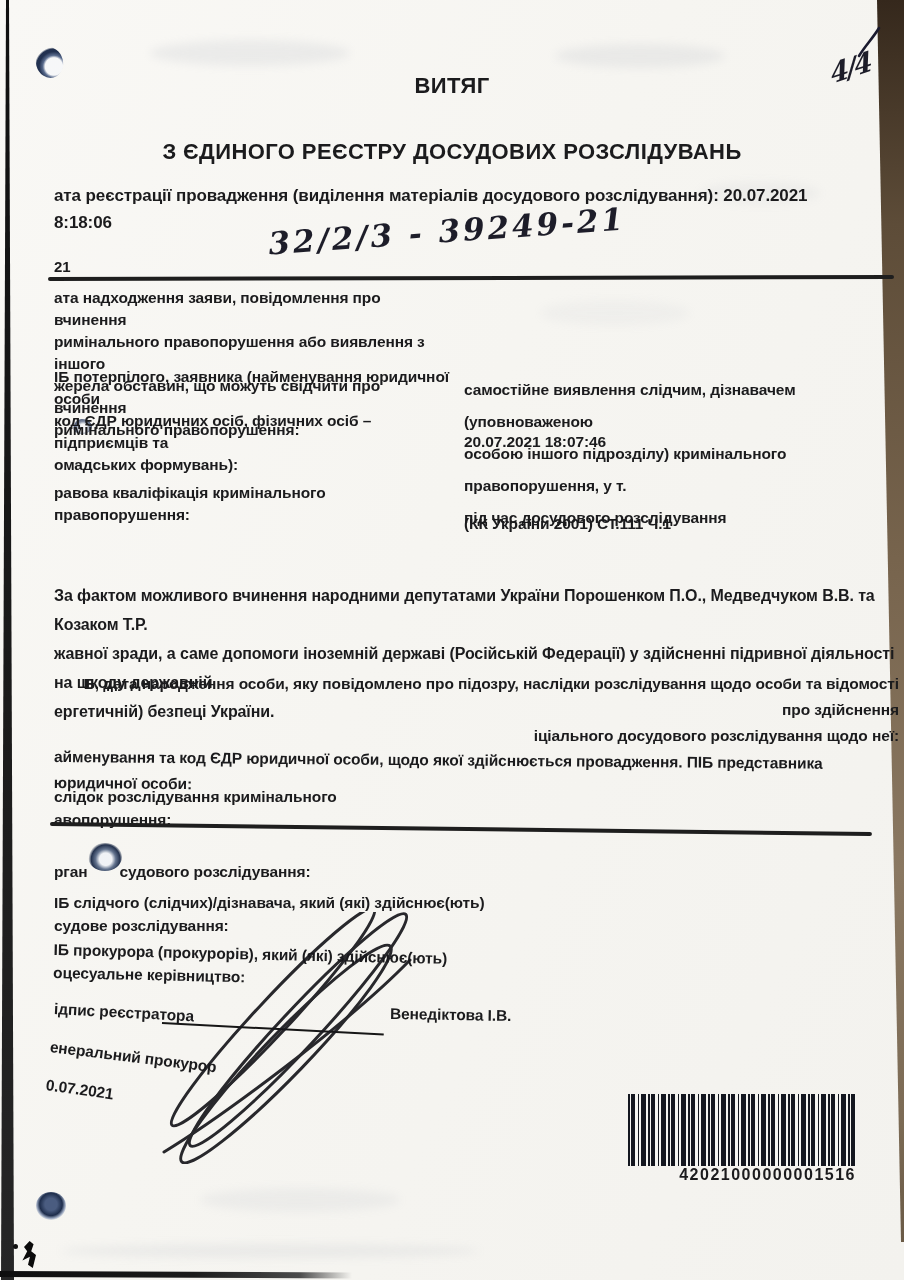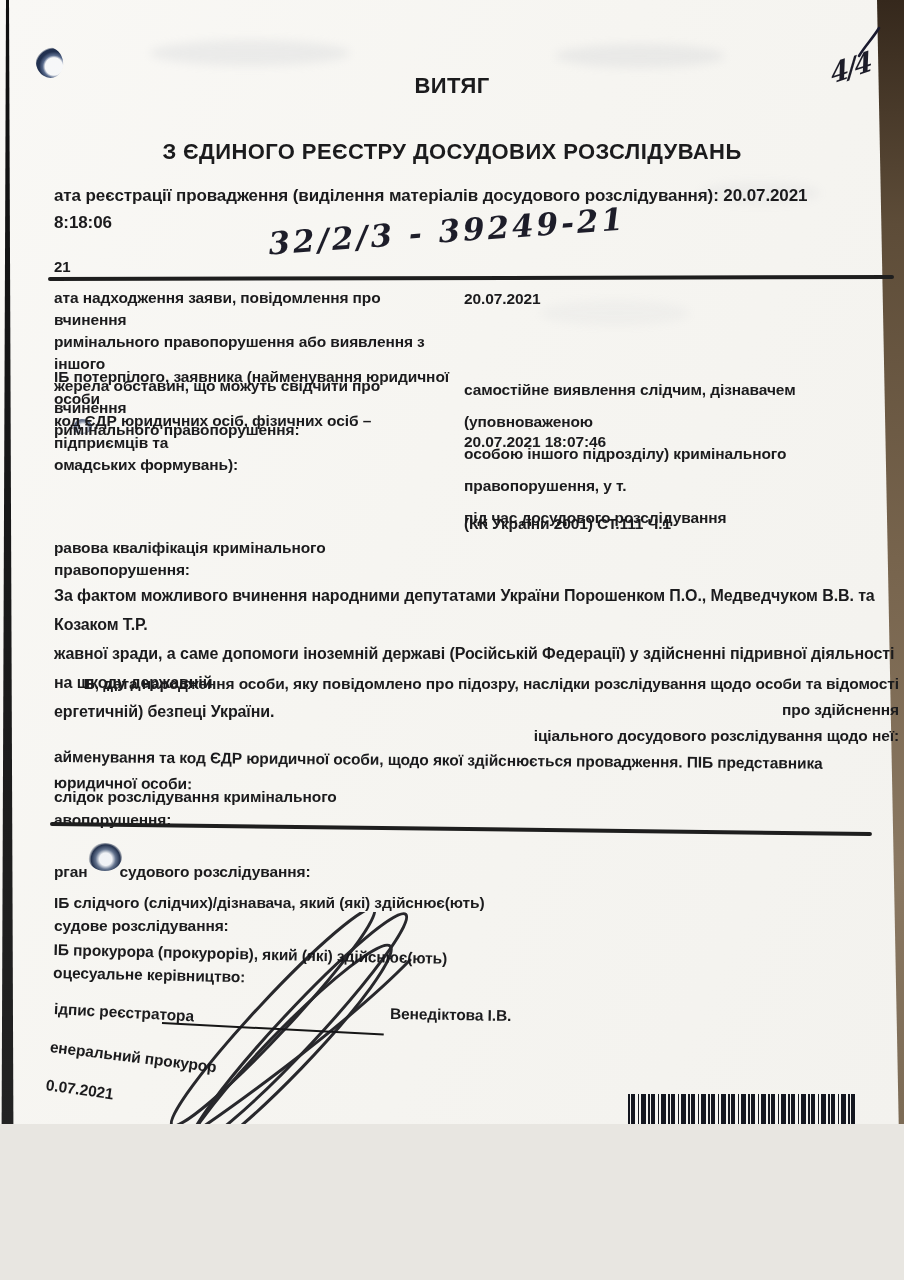--- a/index.html
+++ b/index.html
@@ -1,17 +1,17 @@
 <!DOCTYPE html>
 <html><head>
 <meta charset="utf-8">
 <style>
   html,body{margin:0;padding:0;background:#e8e6e1;}
   .page{
-    position:relative;width:904px;height:1124px;overflow:hidden;
+    position:relative;width:904px;height:1280px;overflow:hidden;
     background:linear-gradient(115deg,#f9f8f5 0%,#f6f5f1 45%,#f3f2ee 100%);
     font-family:"Liberation Sans",sans-serif;color:#1b1b1d;
   }
   
   .edge-left{position:absolute;left:0;top:0;width:16px;height:1280px;
     background:linear-gradient(180deg,#101010,#1c1c1c 60%,#262626);
     clip-path:polygon(6px 0,9px 0,14px 100%,1px 100%);}
   .edge-right{position:absolute;right:0;top:0;width:30px;height:1242px;
     background:linear-gradient(180deg,#35281c 0%,#5d4c38 18%,#77644d 45%,#8a7862 70%,#7c6b55 90%,#6a5a46 100%);
     clip-path:polygon(3px 0,30px 0,30px 100%,27px 100%);}
@@ -85,32 +85,31 @@
   <div class="t regline">ата реєстрації провадження (виділення матеріалів досудового розслідування): 20.07.2021
 8:18:06</div>
   <div class="t hand hand-case">32/2/3 - 39249-21</div>
   <div class="t margin21">21</div>
   <div class="rule" style="left:48px;top:276px;width:846px;transform:rotate(-.15deg);"></div>
 
   <div class="t label" style="top:287px;">ата надходження заяви, повідомлення про вчинення
 римінального правопорушення або виявлення з іншого
 жерела обставин, що можуть свідчити про вчинення
 римінального правопорушення:</div>
-  <div class="t value" style="top:287px;">20.07.2021</div>
 
   <div class="t label" style="top:366px;">ІБ потерпілого, заявника (найменування юридичної особи
 код ЄДР юридичних осіб, фізичних осіб – підприємців та
 омадських формувань):</div>
   <div class="t value" style="top:374px;line-height:32px;">самостійне виявлення слідчим, дізнавачем (уповноваженою
 особою іншого підрозділу) кримінального правопорушення, у т.
 під час досудового розслідування</div>
 
   <div class="t value" style="top:430px;">20.07.2021 18:07:46</div>
 
-  <div class="t label" style="top:537px;width:410px;">равова кваліфікація кримінального правопорушення:</div>
+  <div class="t label" style="top:482px;width:410px;">равова кваліфікація кримінального правопорушення:</div>
   <div class="t value" style="top:512px;">(КК України 2001) СТ.111 Ч.1</div>
 
   <div class="t wide para" style="top:581px;">За фактом можливого вчинення народними депутатами України Порошенком П.О., Медведчуком В.В. та Козаком Т.Р.
 жавної зради, а саме допомоги іноземній державі (Російській Федерації) у здійсненні підривної діяльності на шкоду державній
 ергетичній) безпеці України.</div>
 
   <div class="t wide" style="top:671px;text-align:right;">Б, дата народження особи, яку повідомлено про підозру, наслідки розслідування щодо особи та відомості про здійснення
 іціального досудового розслідування щодо неї:</div>
   <div class="t wide" style="top:744px;transform:rotate(.5deg);transform-origin:left center;">айменування та код ЄДР юридичної особи, щодо якої здійснюється провадження. ПІБ представника юридичної особи:</div>
   <div class="t wide" style="top:785px;width:520px;line-height:23px;">слідок розслідування кримінального

